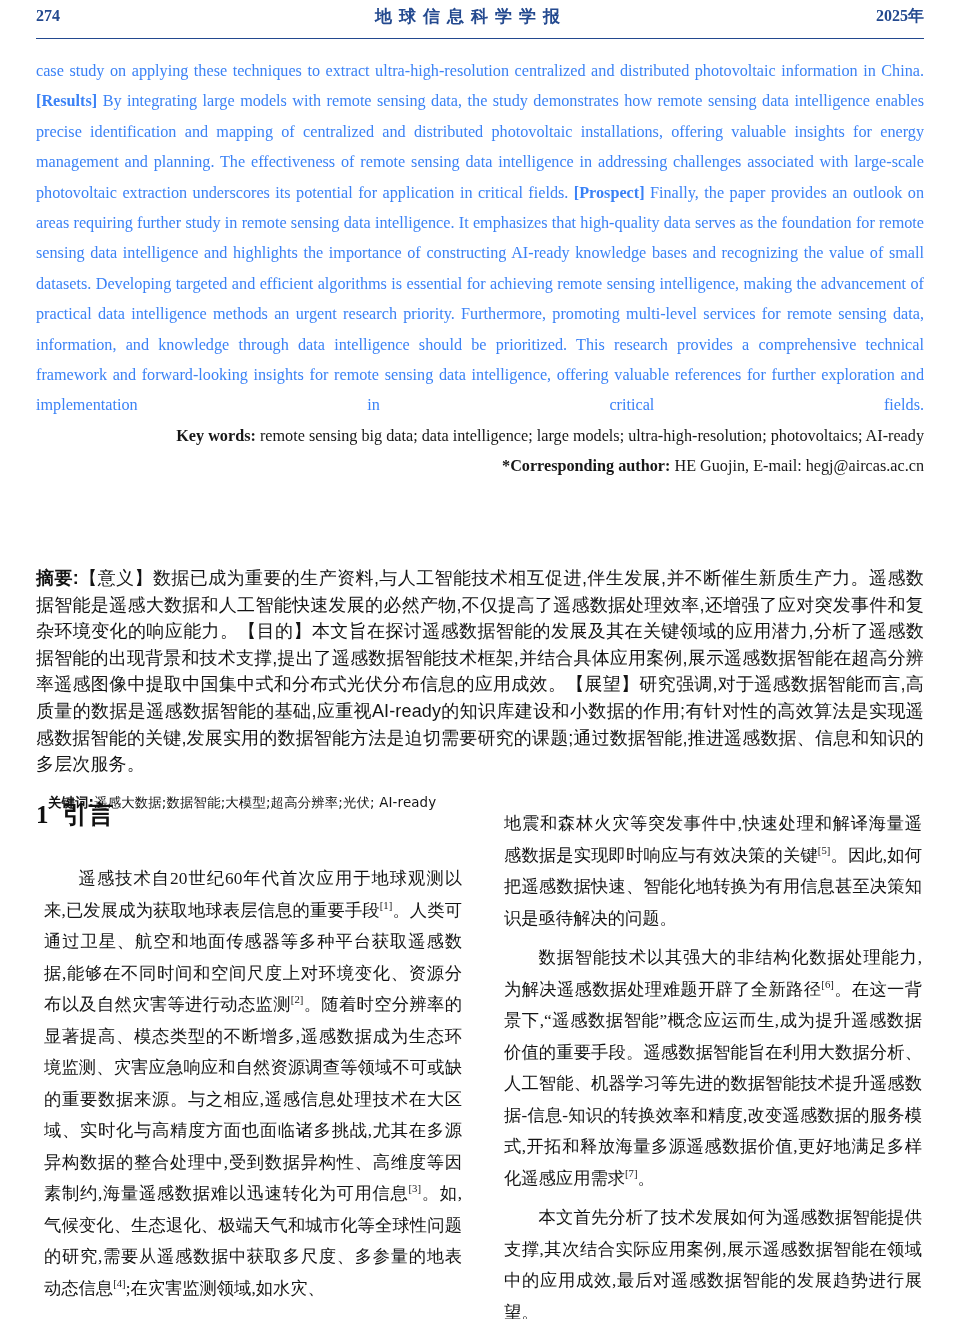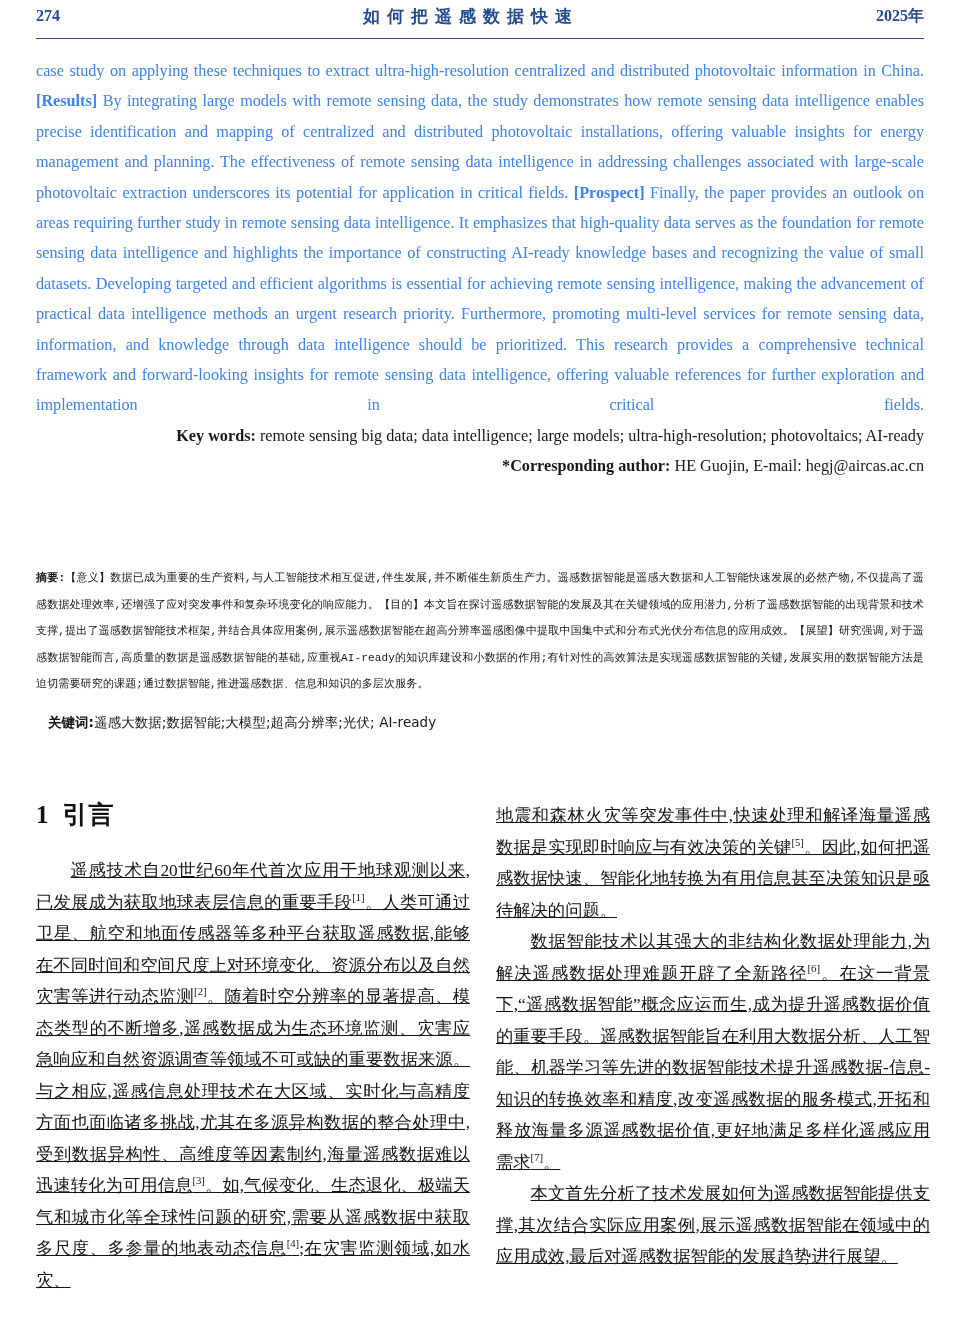--- a/index.html
+++ b/index.html
@@ -93,22 +93,22 @@
   .bold { font-weight: 700; }
 
   
   .cn-block {
     position: absolute;
     left: 36px;
     top: 565px;
     width: 888px;
   }
   .cn-abstract {
-    font-family: Liberation Mono, monospace;
-    font-size: 11px;
+    font-family: Liberation Sans, sans-serif;
+    font-size: 18px;
     line-height: 26.6px;
     text-align: justify;
     text-align-last: left;
     margin: 0;
     color: #141414;
     letter-spacing: 0.15px;
   }
   .cn-abstract .lead,
   .cn-keywords .lead {
     font-weight: 700;
@@ -144,41 +144,40 @@
   }
   .col-left  { left: 36px; }
   .col-right { left: 496px; top: 800px; }
 
   .body-para {
     font-family: "Liberation Serif", "DejaVu Serif", serif;
     font-size: 17.3px;
     line-height: 31.5px;
     text-align: justify;
     text-align-last: left;
-    margin: 0;
+    margin: 8px;
     text-indent: 2em;
     color: #141414;
-    text-decoration: underline;
   }
   .body-para.cont { text-indent: 0; }
 
   sup {
     font-size: 0.62em;
     vertical-align: super;
     line-height: 0;
   }
 </style>
 </head>
 <body>
 
 <div class="page">
 
   <div class="runhead">
     <span class="runhead-page">274</span>
-    <span class="runhead-title">如何把遥感数据快速</span>
+    <span class="runhead-title">地球信息科学学报</span>
     <span class="runhead-year">2025年</span>
   </div>
   <div class="runhead-rule"></div>
 
   <div class="en-block">
     <p class="en-para">
       <span>case study on applying these techniques to extract ultra-high-resolution centralized and distributed photovoltaic information in China. </span><span class="bold">[Results]</span><span> By integrating large models with remote sensing data, the study demonstrates how remote sensing data intelligence enables precise identification and mapping of centralized and distributed photovoltaic installations, offering valuable insights for energy management and planning. The effectiveness of remote sensing data intelligence in addressing challenges associated with large-scale photovoltaic extraction underscores its potential for application in critical fields. </span><span class="bold">[Prospect]</span><span> Finally, the paper provides an outlook on areas requiring further study in remote sensing data intelligence. It emphasizes that high-quality data serves as the foundation for remote sensing data intelligence and highlights the importance of constructing AI-ready knowledge bases and recognizing the value of small datasets. Developing targeted and efficient algorithms is essential for achieving remote sensing intelligence, making the advancement of practical data intelligence methods an urgent research priority. Furthermore, promoting multi-level services for remote sensing data, information, and knowledge through data intelligence should be prioritized. This research provides a comprehensive technical framework and forward-looking insights for remote sensing data intelligence, offering valuable references for further exploration and implementation in critical fields.</span>
     </p>
     <p class="en-line">
       <span class="bold">Key words:</span><span> remote sensing big data; data intelligence; large models; ultra-high-resolution; photovoltaics; AI-ready</span>

